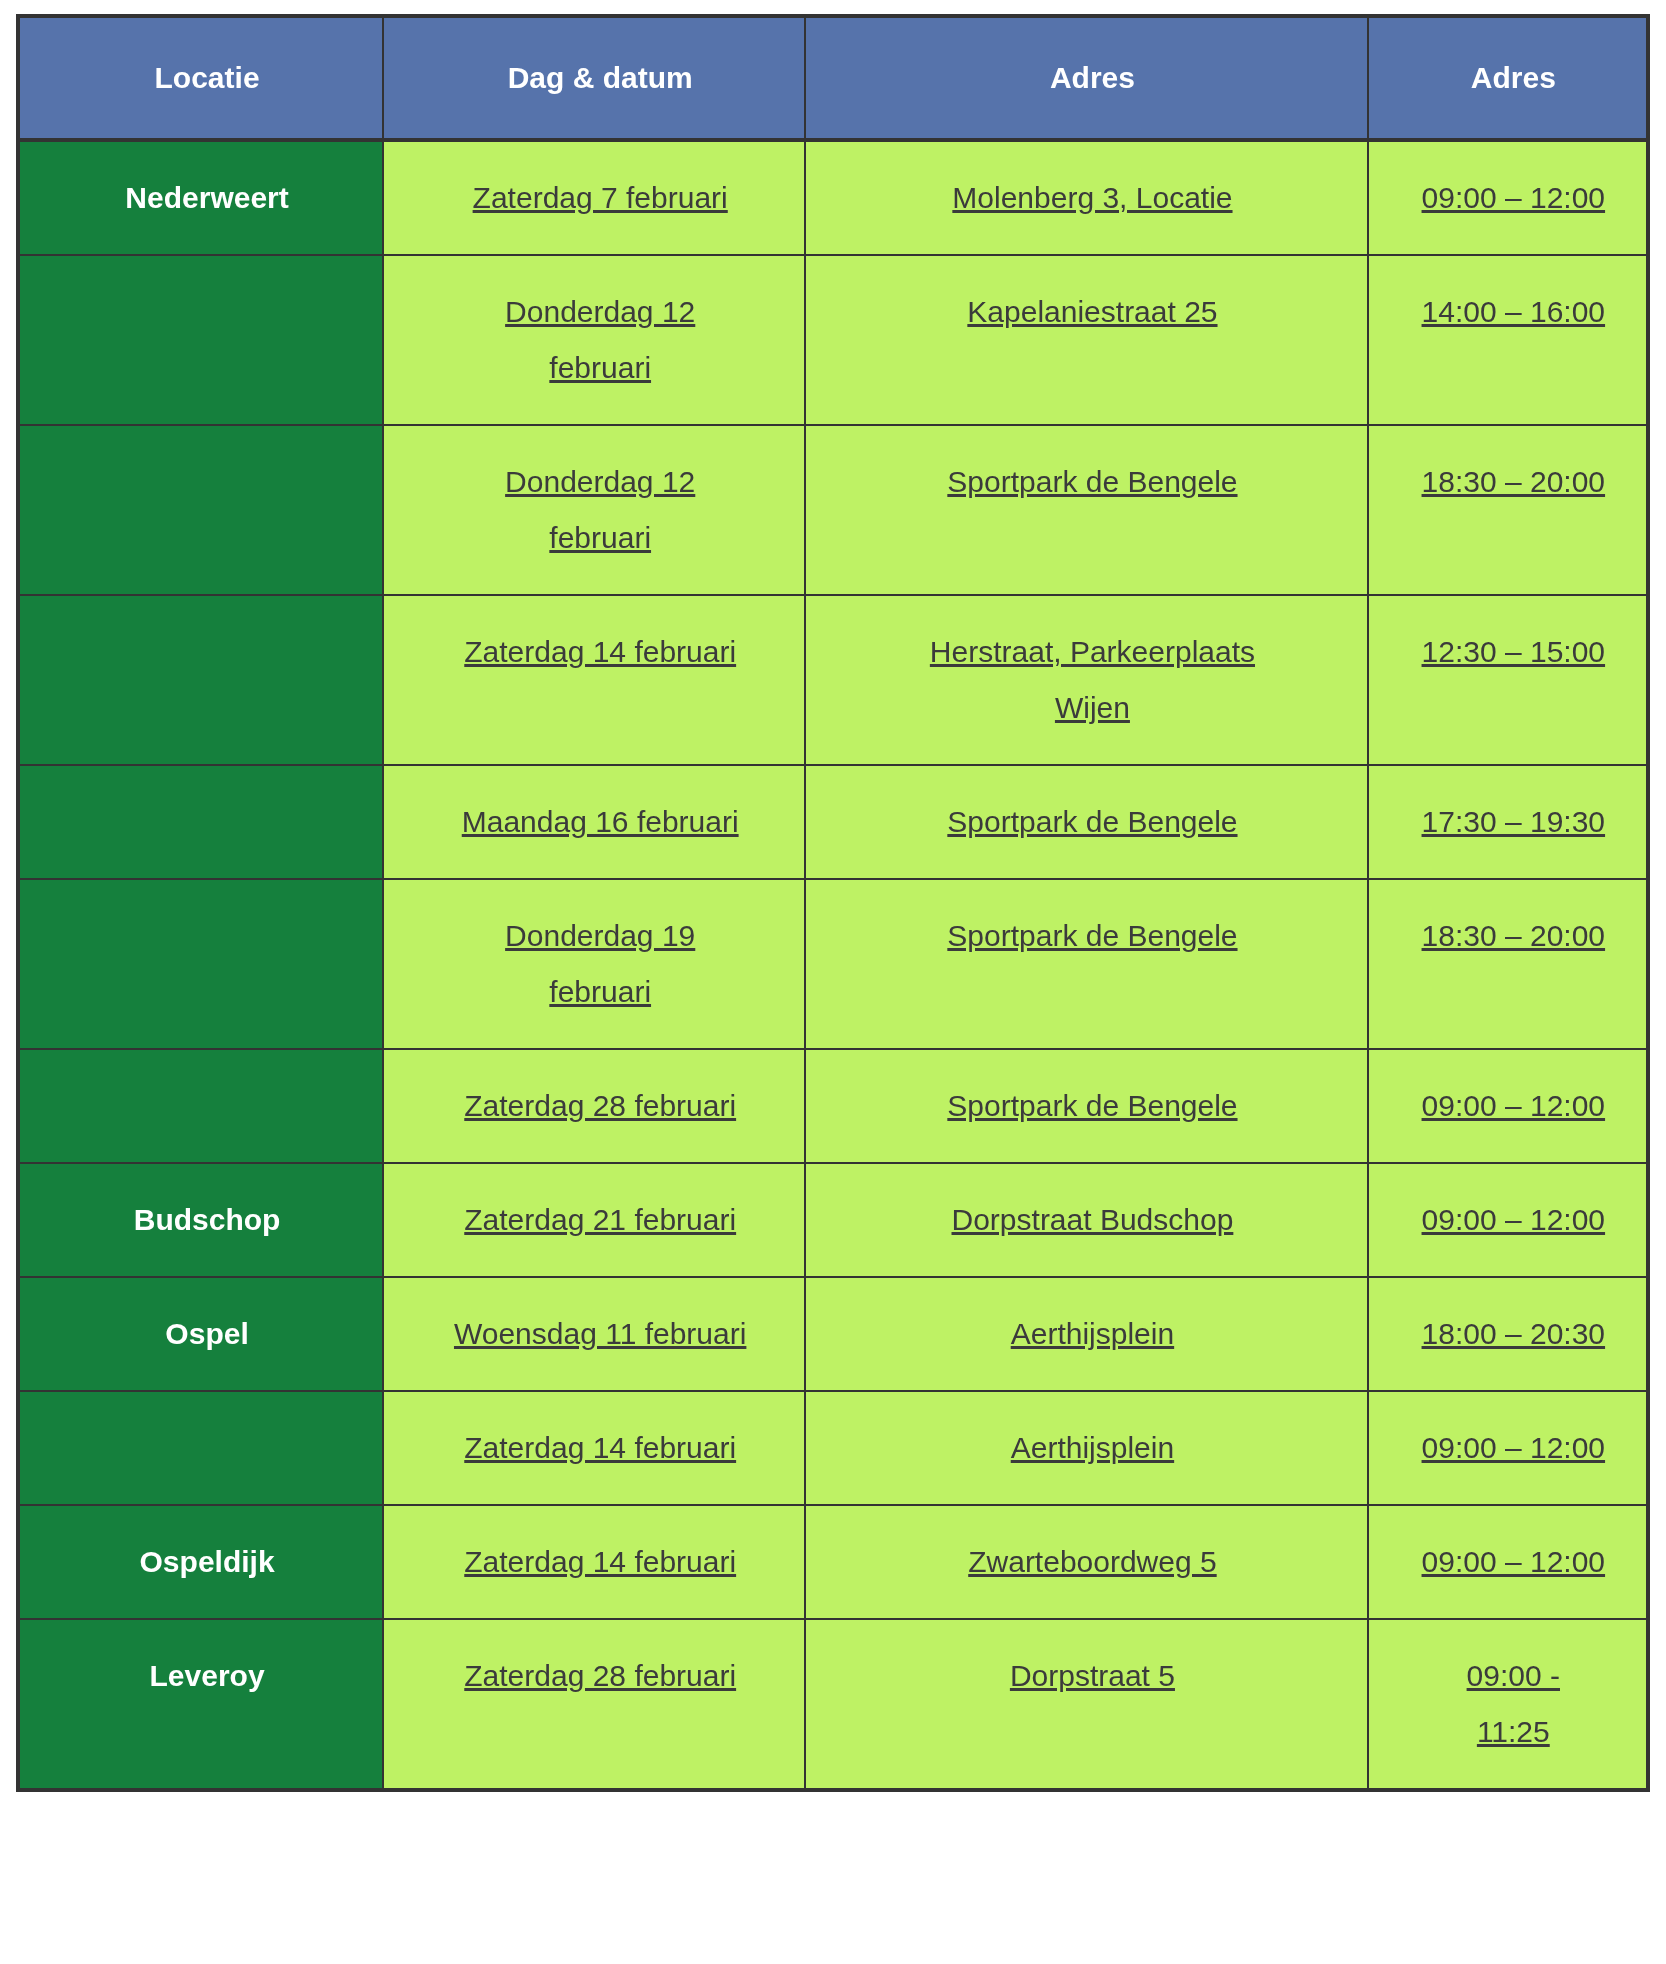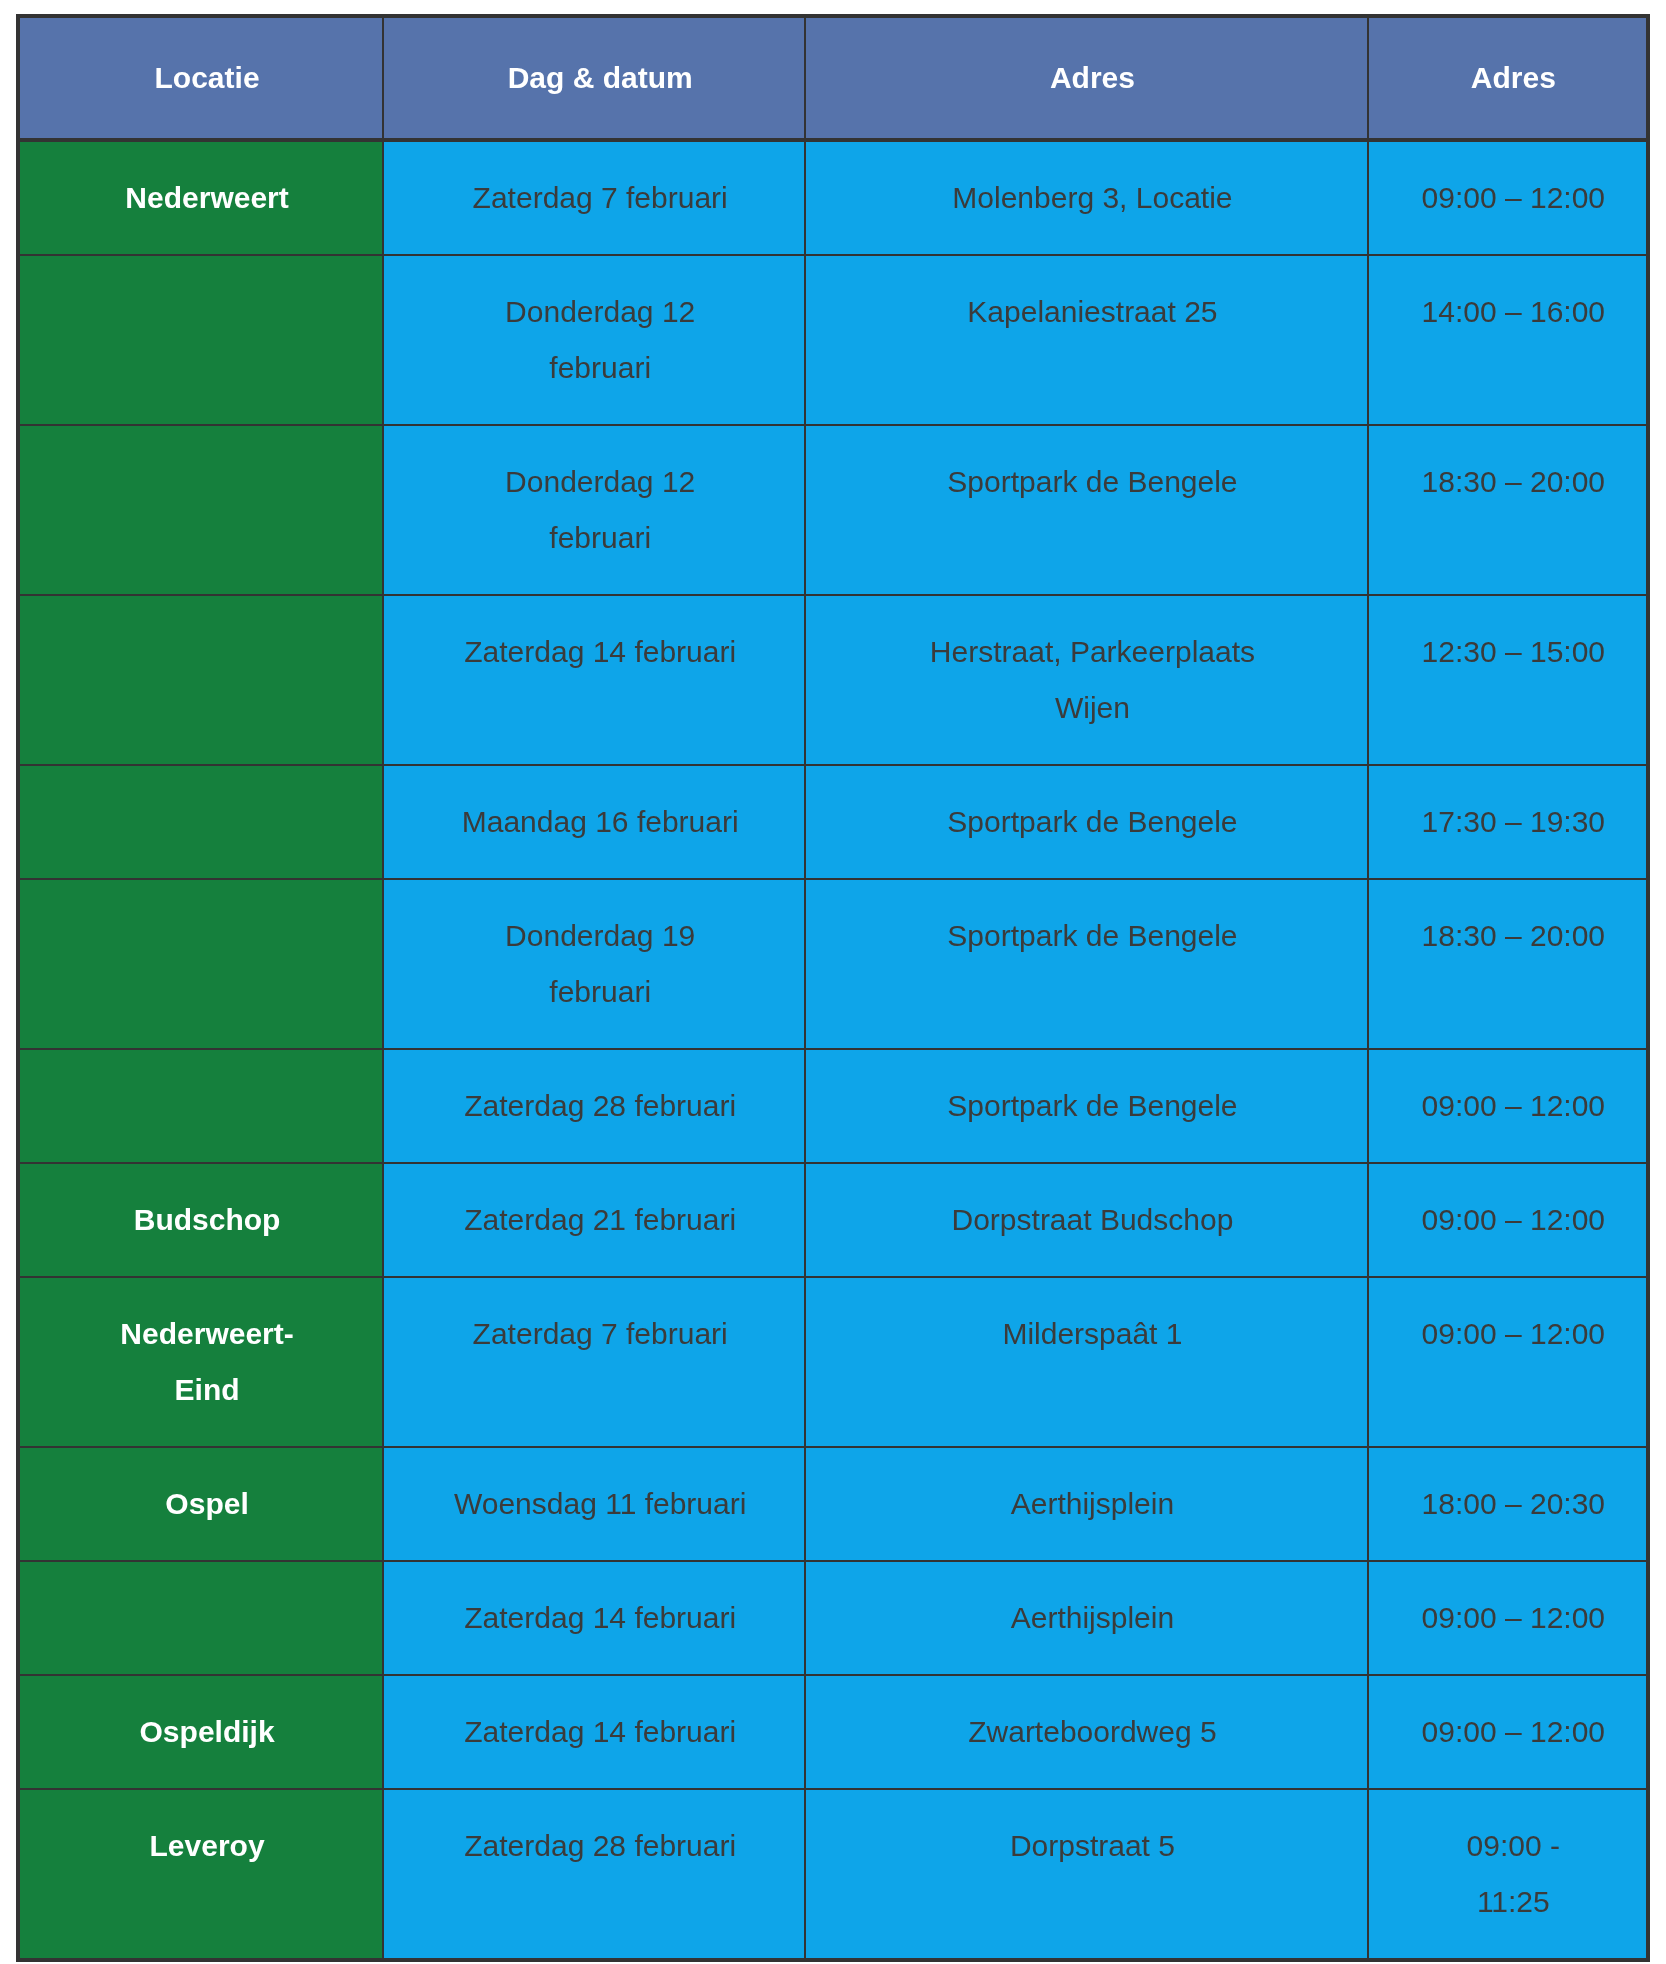--- a/index.html
+++ b/index.html
@@ -31,22 +31,23 @@
     border-bottom: 4px solid #333333;
     padding-top: 32px;
     padding-bottom: 32px;
   }
   td.loc {
     background: #15803d;
     color: #ffffff;
     font-weight: bold;
   }
   td.val {
-    background: #0ea5e9;
+    background: #bef264;
     color: #3b3b3b;
+    text-decoration: underline;
   }
 </style>
 </head>
 <body>
 
 <table class="schedule">
   <colgroup>
     <col style="width:22.4%">
     <col style="width:25.9%">
     <col style="width:34.5%">
@@ -107,27 +108,20 @@
       <td class="val">Sportpark de Bengele</td>
       <td class="val">09:00 – 12:00</td>
     </tr>
     <tr>
       <td class="loc">Budschop</td>
       <td class="val">Zaterdag 21 februari</td>
       <td class="val">Dorpstraat Budschop</td>
       <td class="val">09:00 – 12:00</td>
     </tr>
     <tr>
-      <td class="loc">Nederweert-
-Eind</td>
-      <td class="val">Zaterdag 7 februari</td>
-      <td class="val">Milderspaât 1</td>
-      <td class="val">09:00 – 12:00</td>
-    </tr>
-    <tr>
       <td class="loc">Ospel</td>
       <td class="val">Woensdag 11 februari</td>
       <td class="val">Aerthijsplein</td>
       <td class="val">18:00 – 20:30</td>
     </tr>
     <tr>
       <td class="loc"></td>
       <td class="val">Zaterdag 14 februari</td>
       <td class="val">Aerthijsplein</td>
       <td class="val">09:00 – 12:00</td>

